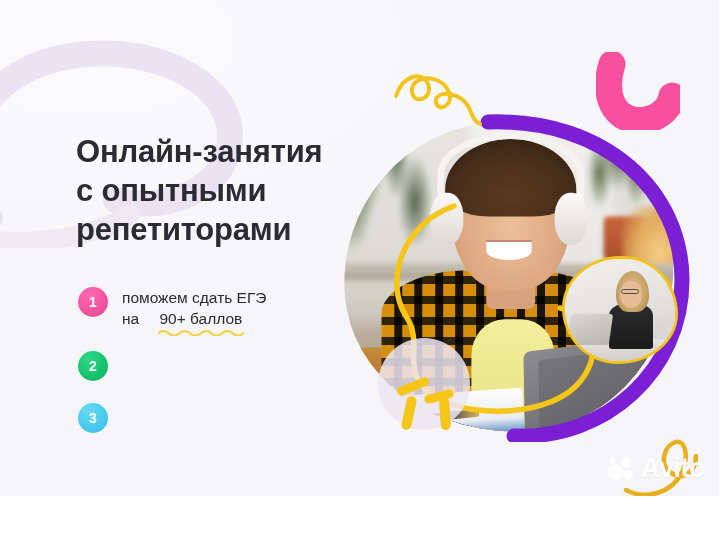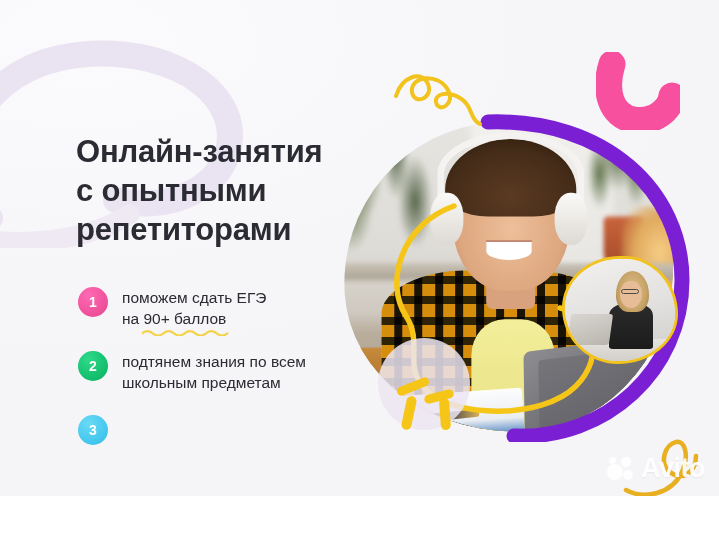--- a/index.html
+++ b/index.html
@@ -93,20 +93,21 @@
     font-size: 15.5px;
     line-height: 1.33;
     font-weight: 400;
     white-space: pre-line;
     padding-top: 2px;
   }
 
   .underline-wrap {
     position: relative;
     display: inline-block;
+    margin-left: 16px;
   }
   .wavy {
     position: absolute;
     left: -2px;
     bottom: -7px;
     width: calc(100% + 6px);
     height: 7px;
   }
 
   
@@ -419,22 +420,20 @@
     <li class="bullet">
       <span class="bullet-badge badge-1">1</span>
       <span class="bullet-text"><span>поможем сдать ЕГЭ
 на </span><span class="underline-wrap"><span>90+ баллов</span><svg class="wavy" viewBox="0 0 100 8" preserveAspectRatio="none">
               <path d="M0 5 Q 6 0, 12 5 T 24 5 T 36 5 T 48 5 T 60 5 T 72 5 T 84 5 T 96 5" fill="none" stroke="#f2d34a" stroke-width="2.4" stroke-linecap="round"></path>
             </svg></span></span>
     </li>
 
     <li class="bullet">
       <span class="bullet-badge badge-2">2</span>
-      <span class="bullet-text">подтянем знания по всем
-школьным предметам</span>
     </li>
 
     <li class="bullet">
       <span class="bullet-badge badge-3">3</span>
     </li>
 
   </ul>
 
   <div class="photo-stage">
 

